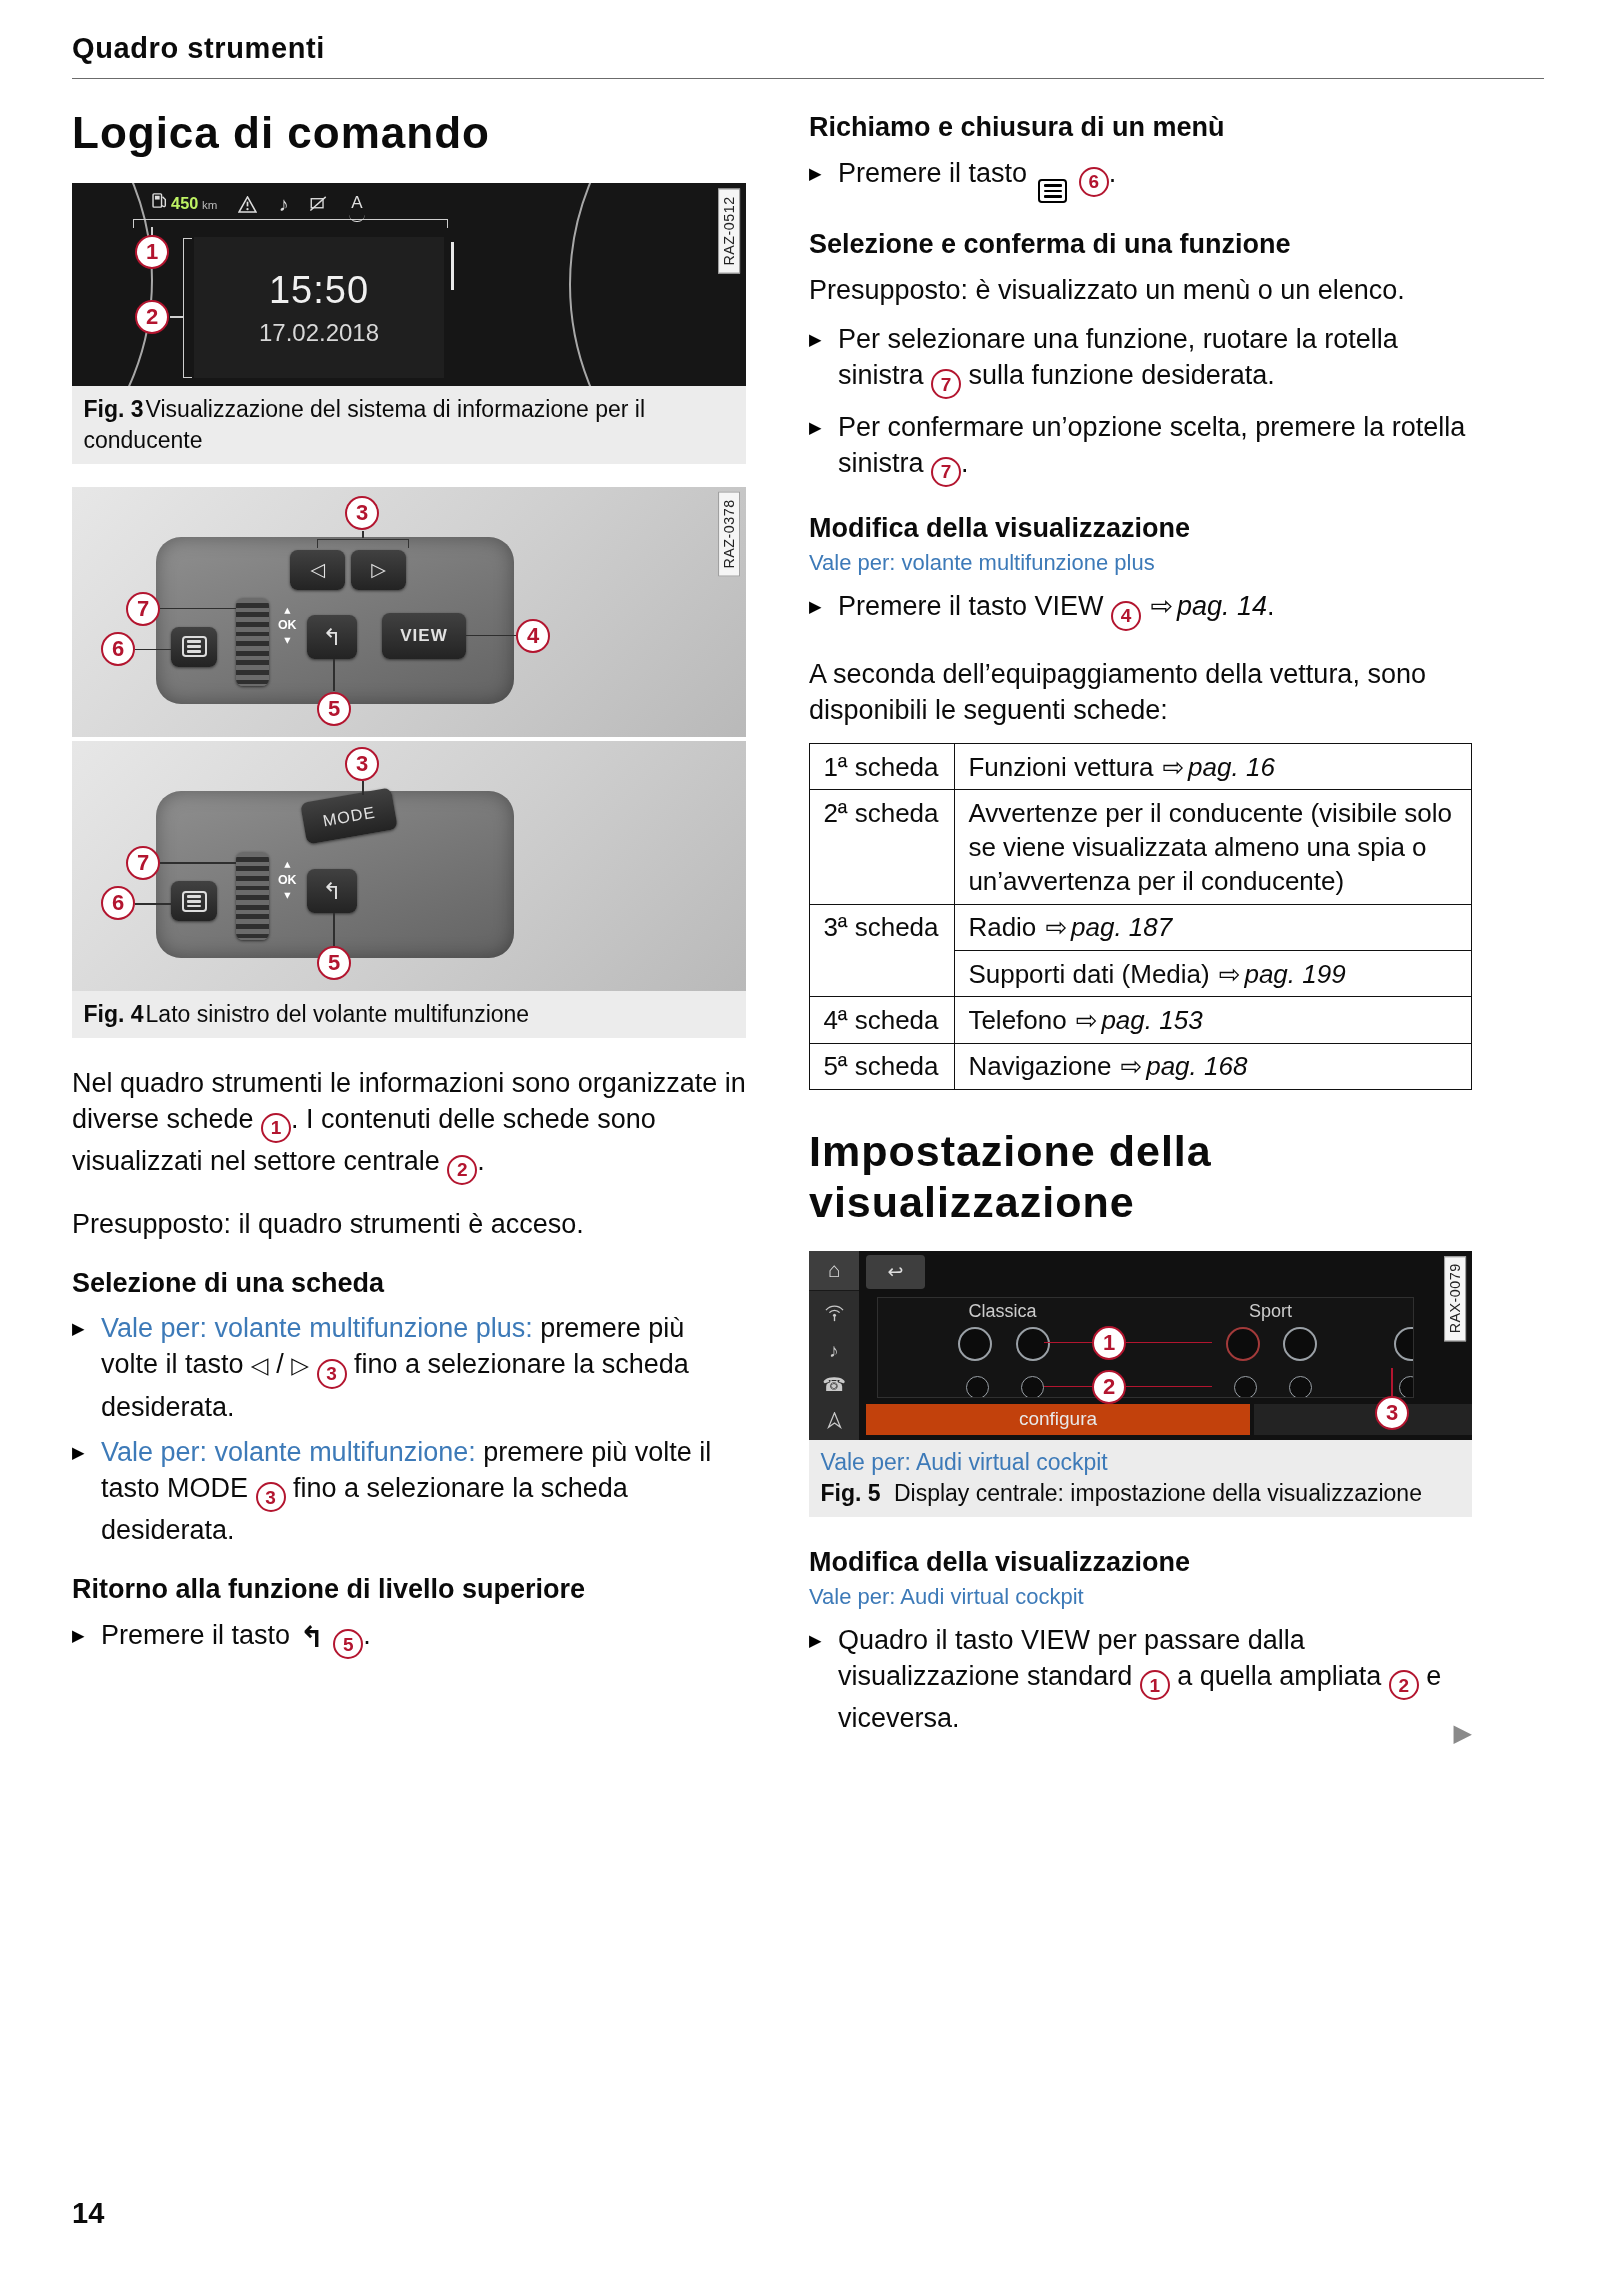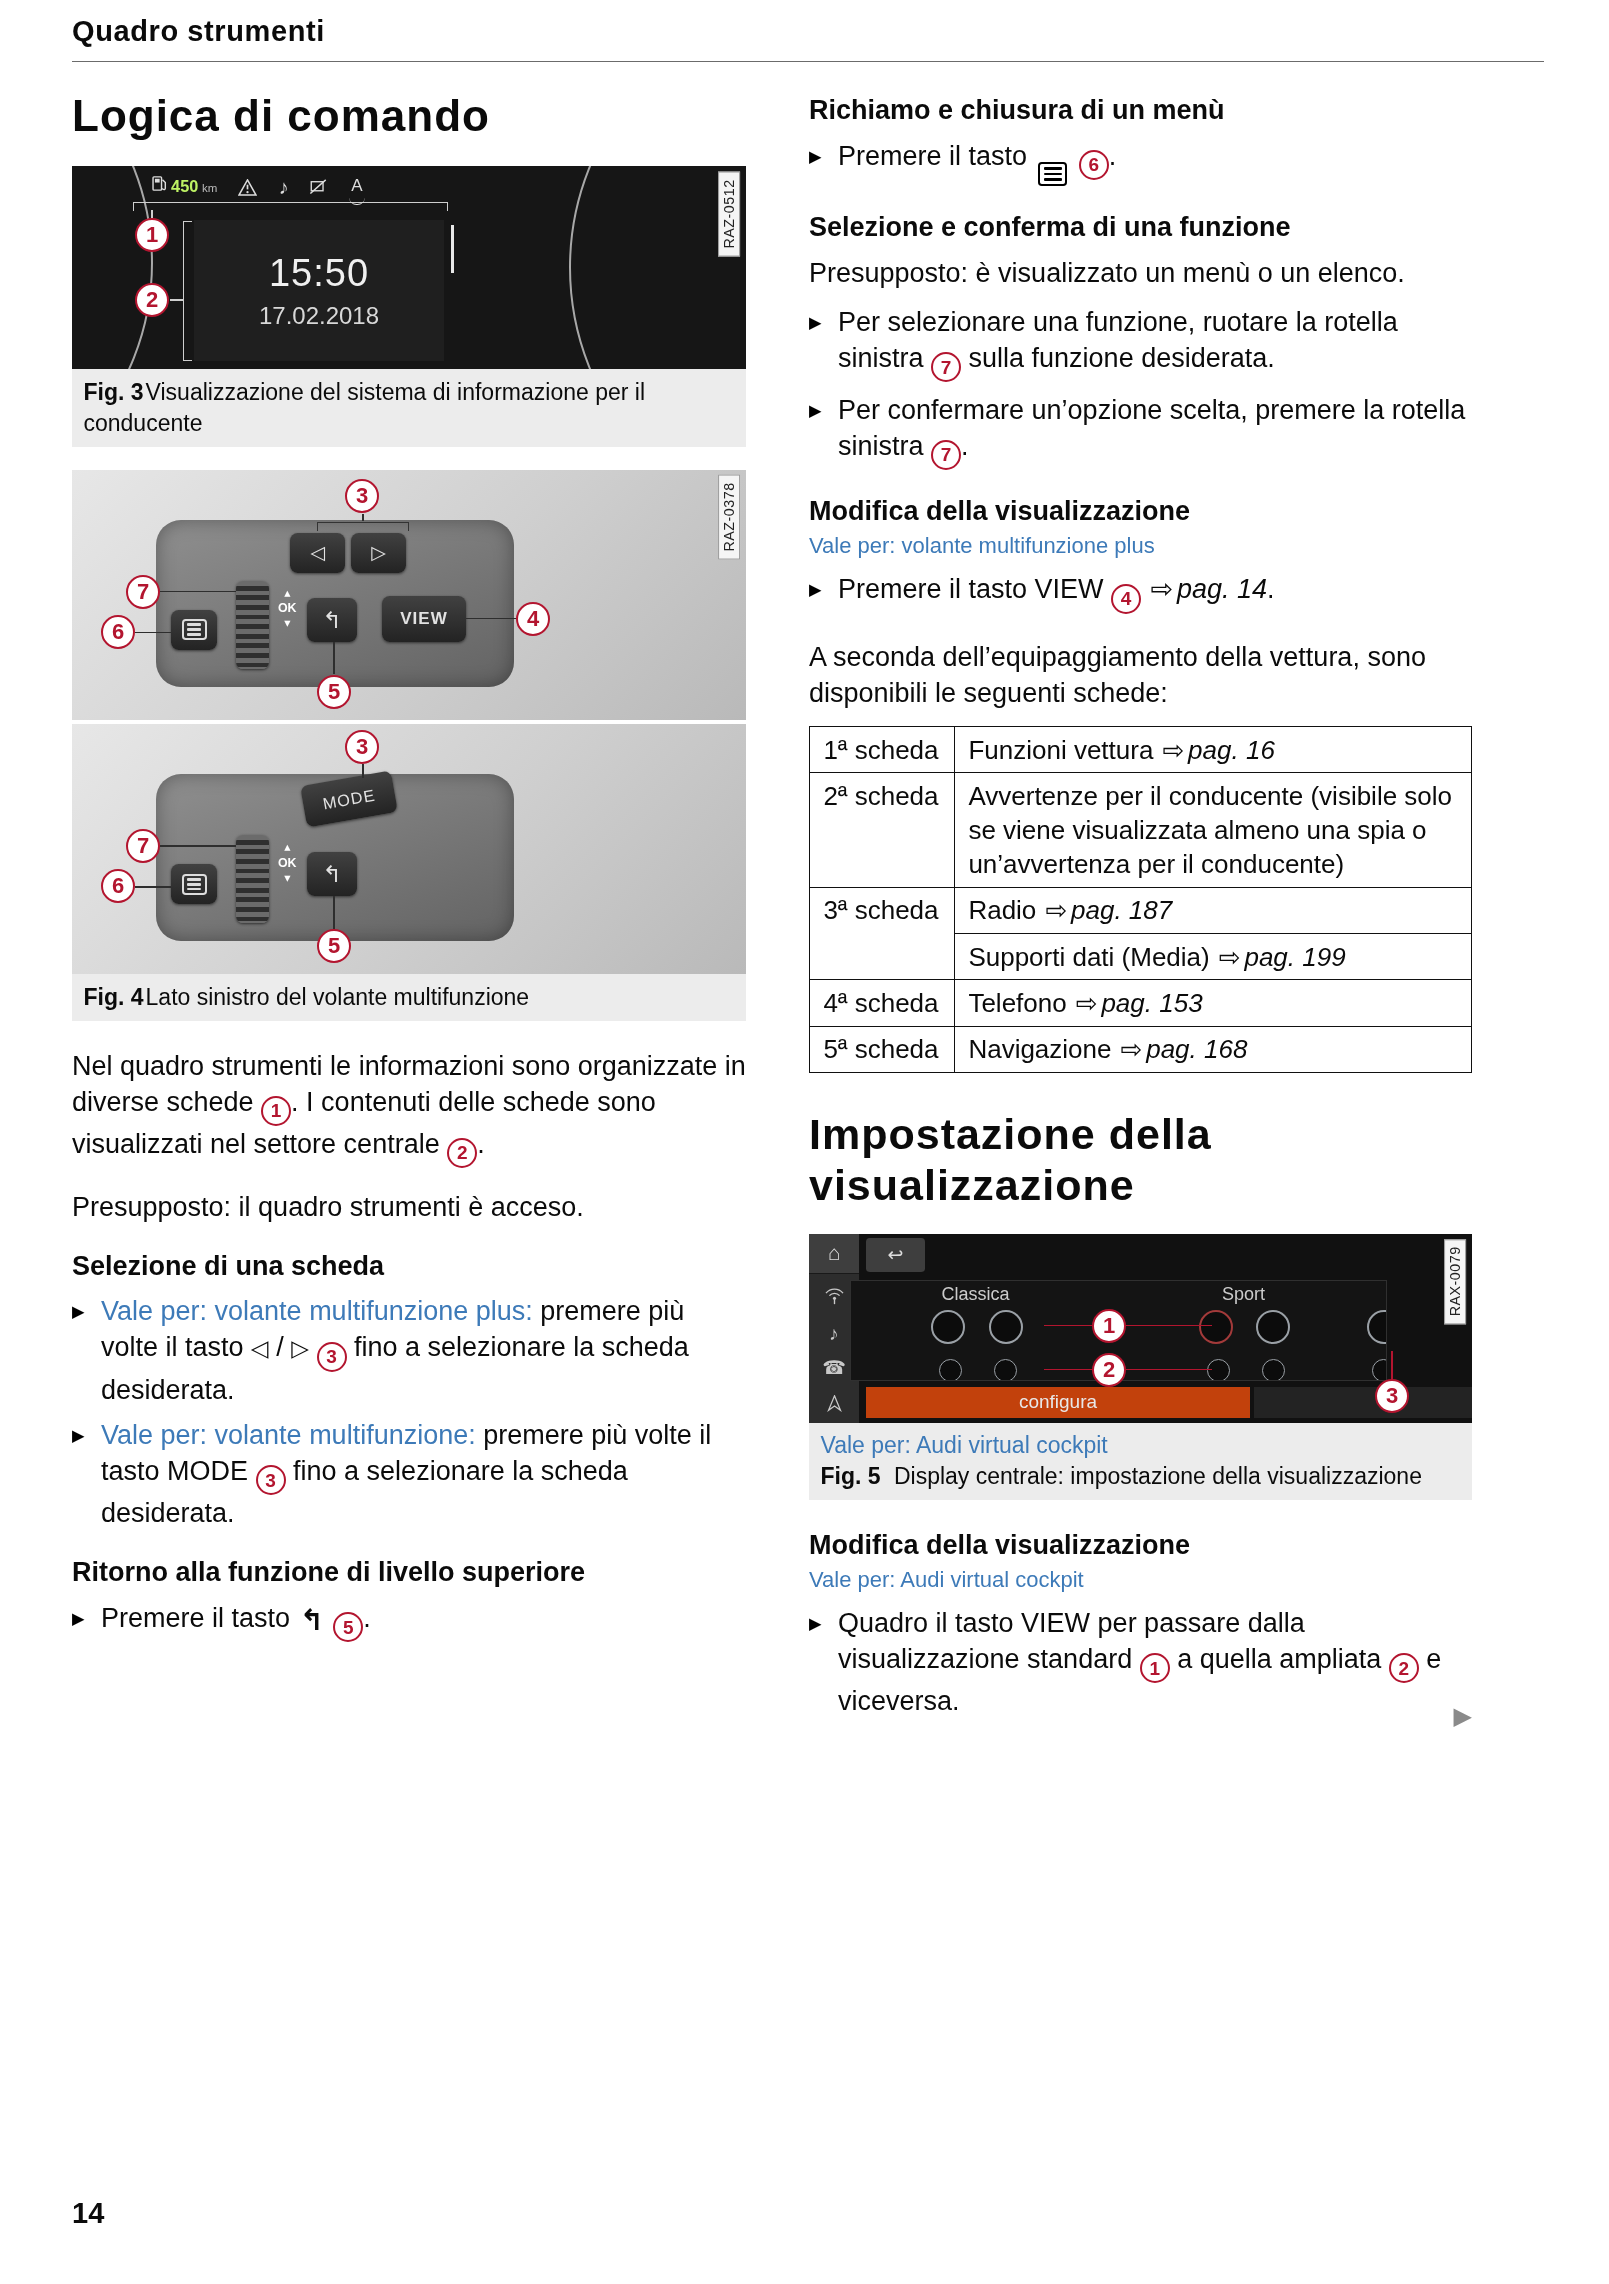--- a/index.html
+++ b/index.html
@@ -13,21 +13,21 @@
   body{
     height:2285px;
     background:#ffffff;
     color:var(--ink);
     font-family:"Liberation Sans", "DejaVu Sans", sans-serif;
     font-size:27px;
     line-height:36px;
     position:relative;
     overflow:hidden;
   }
-  .page{ position:absolute; inset:0; padding:13px 0 0 0; }
+  .page{ position:absolute; inset:0; padding:30px 0 0 0; }
   .content{ margin:0 66px 0 72px; width:1472px; }
 
   
   .hdr{ font-size:29px; font-weight:700; letter-spacing:0.6px; padding-bottom:11.5px;
         border-bottom:1.9px solid #6b6b6b; }
 
   
   .cols{ display:flex; gap:63px; margin-top:25px; align-items:flex-start;}
   .colL{ width:674px; flex:0 0 674px; }
   .colR{ width:663px; flex:0 0 663px; }
@@ -117,21 +117,21 @@
 
   
   .fig5{ width:663px; height:189px; background:#111; }
   .f5side{ position:absolute; left:0; top:0; width:50px; height:189px; background:#2d2d2d; }
   .f5home{ position:absolute; left:0; top:0; width:50px; height:40px; background:#3e3e3e;
            border-bottom:1.9px solid #191919; color:#ddd; font-size:21px;
            display:flex; align-items:center; justify-content:center;}
   .f5ic{ position:absolute; left:0; width:50px; text-align:center; color:#c9c9c9; font-size:19px; line-height:1;}
   .f5back{ position:absolute; left:57px; top:4.8px; width:59px; height:34px; background:#3e3e3e;
            border-radius:3.8px; color:#ddd; font-size:19px; display:flex; align-items:center; justify-content:center;}
-  .f5screen{ position:absolute; left:41px; top:46px; width:537px; height:101px;
+  .f5screen{ position:absolute; left:68px; top:46px; width:537px; height:101px;
              background:#141414; border:1px solid #303030; overflow:hidden;}
   .f5lab{ position:absolute; top:4.8px; width:115px; text-align:center; font-size:18px; color:#cccccc; line-height:1;}
   .gauge{ position:absolute; width:34px; height:34px; border-radius:50%;
           border:2.9px solid #9aa0a6; background:#0c0c0c;}
   .gauge.sm{ width:23px; height:23px; border-width:1.9px;}
   .gauge.red{ border-color:#a33a3a; }
   .f5bar{ position:absolute; left:57px; top:153px; width:384px; height:31px; background:#c2410c;
           color:#e8e8e8; font-size:19px; display:flex; align-items:center; justify-content:center;}
   .f5bar2{ position:absolute; left:445px; top:153px; width:218px; height:31px; background:#232323;}
   .f5ln{ background:var(--red); }

